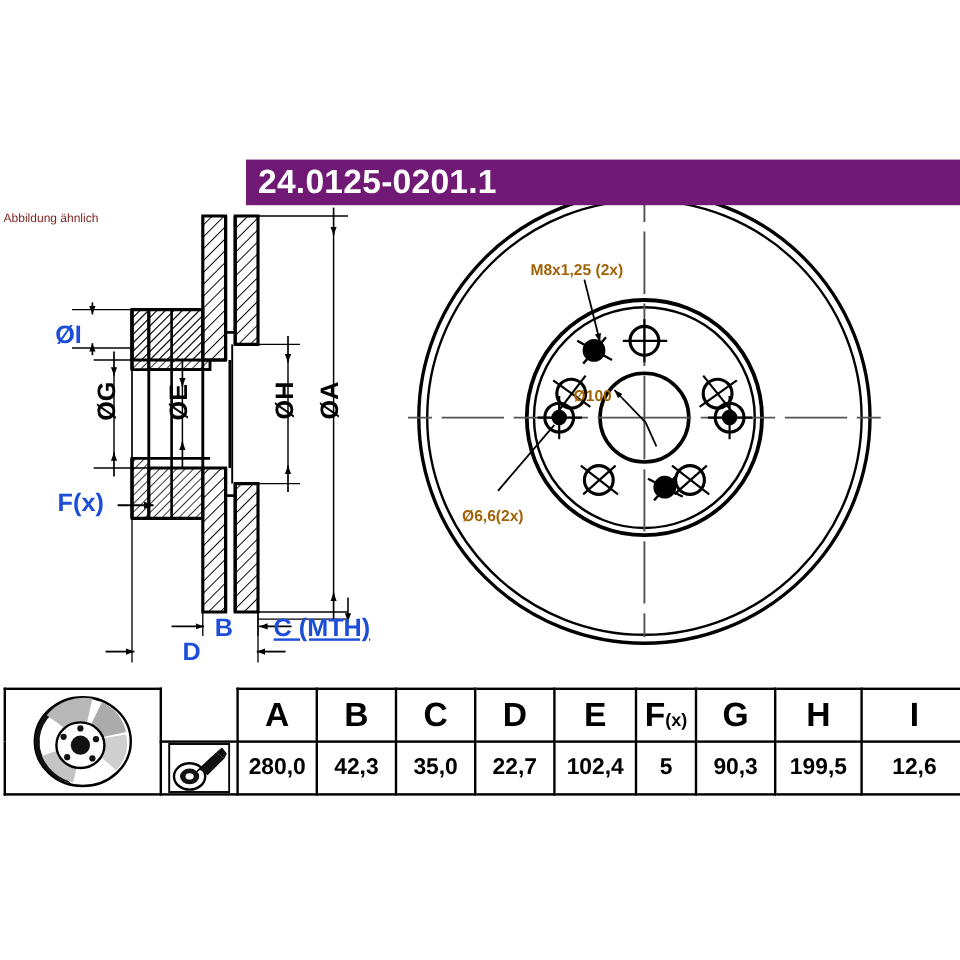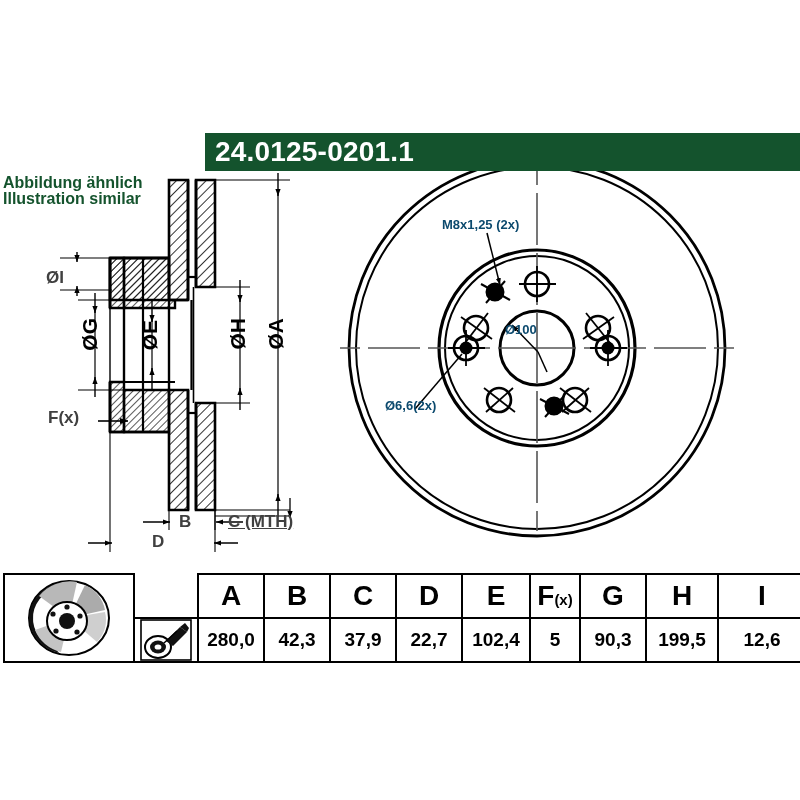--- a/index.html
+++ b/index.html
@@ -6,49 +6,49 @@
   body{
     width:800px;height:800px;overflow:hidden;position:relative;
     font-family:"Liberation Sans","DejaVu Sans",sans-serif;
     -webkit-font-smoothing:antialiased;
   }
   #sheet{position:absolute;left:0;top:0;width:800px;height:800px;}
 
   
   .titlebar{
     position:absolute;left:205px;top:133px;width:595px;height:38px;
-    background:#14532d;
+    background:#701a75;
   }
   .titlebar .t-part{
     position:absolute;top:0;height:38px;line-height:37px;
     color:#ffffff;font-weight:bold;font-size:28px;letter-spacing:.2px;
     white-space:nowrap;
   }
   .t-article{left:10px;}
   .t-code{left:305px;}
 
   
   .caption{
     position:absolute;left:3px;top:175px;width:180px;
-    font-size:16px;font-weight:bold;color:#14532d;line-height:15.5px;
+    font-size:10px;font-weight:normal;color:#7f1d1d;line-height:15.5px;
   }
 
   
   .vlabel{
     position:absolute;font-size:21px;font-weight:bold;color:#000;
     writing-mode:vertical-rl;transform:rotate(180deg);
     letter-spacing:0px;white-space:nowrap;
   }
   .hlabel{
-    position:absolute;font-size:17px;font-weight:bold;color:#404040;white-space:nowrap;
+    position:absolute;font-size:21px;font-weight:bold;color:#1d4ed8;white-space:nowrap;
   }
 
   
   .callout{
-    position:absolute;font-size:13px;font-weight:bold;color:#0c4a6e;white-space:nowrap;
+    position:absolute;font-size:13px;font-weight:bold;color:#a16207;white-space:nowrap;
   }
 
   
   .spec-table{
     position:absolute;left:3px;top:573px;width:794px;height:86px;
     border-collapse:collapse;table-layout:fixed;
   }
   .spec-table td{
     border:2px solid #000;text-align:center;vertical-align:middle;
     font-size:25px;font-weight:bold;color:#000;padding:0;
@@ -294,21 +294,20 @@
       </g>
     </g>
   </svg>
 
   <div class="titlebar">
     <span class="t-part t-article">24.0125-0201.1</span>
   </div>
 
   <div class="caption">
     <div>Abbildung ähnlich</div>
-    <div>Illustration similar</div>
   </div>
 
   <div class="hlabel" style="left:46px;top:268px;">ØI</div>
 
   <div class="vlabel" style="left:78px;top:318px;">ØG</div>
 
   <div class="vlabel" style="left:138px;top:320px;">ØE</div>
 
   <div class="vlabel" style="left:226px;top:318px;">ØH</div>
 
@@ -317,23 +316,23 @@
   <div class="hlabel" style="left:48px;top:408px;">F(x)</div>
 
   <div class="hlabel" style="left:179px;top:512px;">B</div>
 
   <div class="hlabel" style="left:228px;top:512px;text-decoration:underline;">C (MTH)</div>
 
   <div class="hlabel" style="left:152px;top:532px;">D</div>
 
   <div class="callout" style="left:442px;top:217px;">M8x1,25 (2x)</div>
 
-  <div class="callout" style="left:505px;top:322px;">Ø100</div>
-
-  <div class="callout" style="left:385px;top:398px;">Ø6,6(2x)</div>
+  <div class="callout" style="left:478px;top:322px;">Ø100</div>
+
+  <div class="callout" style="left:385px;top:422px;">Ø6,6(2x)</div>
 
   <table class="spec-table">
     <tbody>
         <tr>
       <td class="iconcell" rowspan="2" style="width:128px;">
         <div class="icon-wrap">
 
           <svg width="108" height="78" viewBox="0 0 108 78">
             <g transform="translate(54,39)">
               <ellipse cx="0" cy="0" rx="40" ry="37" fill="#fff" stroke="#000" stroke-width="2"></ellipse>
@@ -382,21 +381,21 @@
 
               <path d="M22,18 L36,4 L43,9 L29,23 Z" fill="#111"></path>
               <path d="M36,4 L41,0 L45,5 L43,9 Z" fill="#111"></path>
               <line x1="20" y1="20" x2="33" y2="8" stroke="#000" stroke-width="1.4"></line>
             </g>
           </svg>
         </div>
       </td>
       <td class="val">280,0</td>
       <td class="val">42,3</td>
-      <td class="val">37,9</td>
+      <td class="val">35,0</td>
       <td class="val">22,7</td>
       <td class="val">102,4</td>
       <td class="val">5</td>
       <td class="val">90,3</td>
       <td class="val">199,5</td>
       <td class="val">12,6</td>
     </tr>
   </tbody>
     </table>
 

